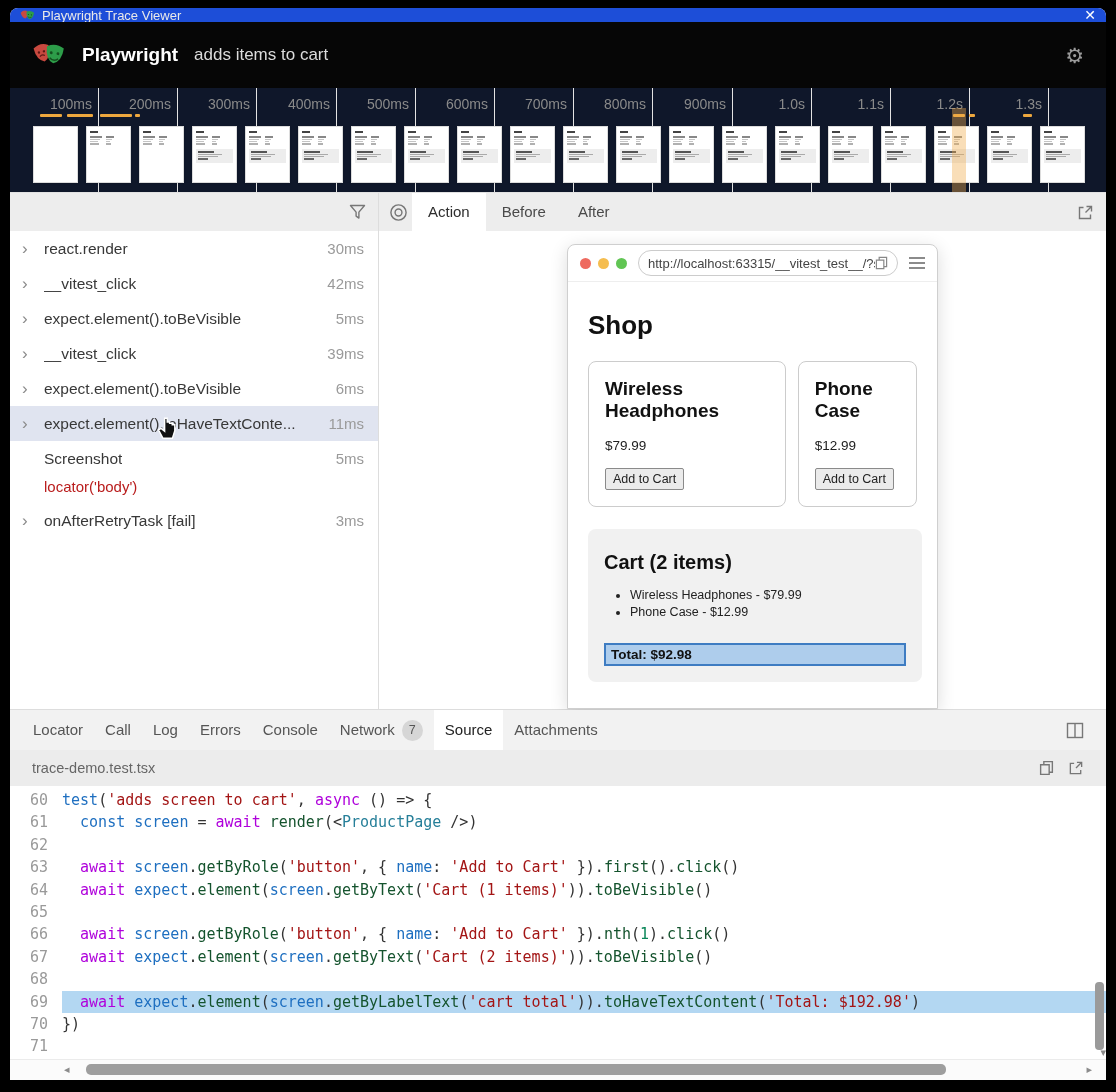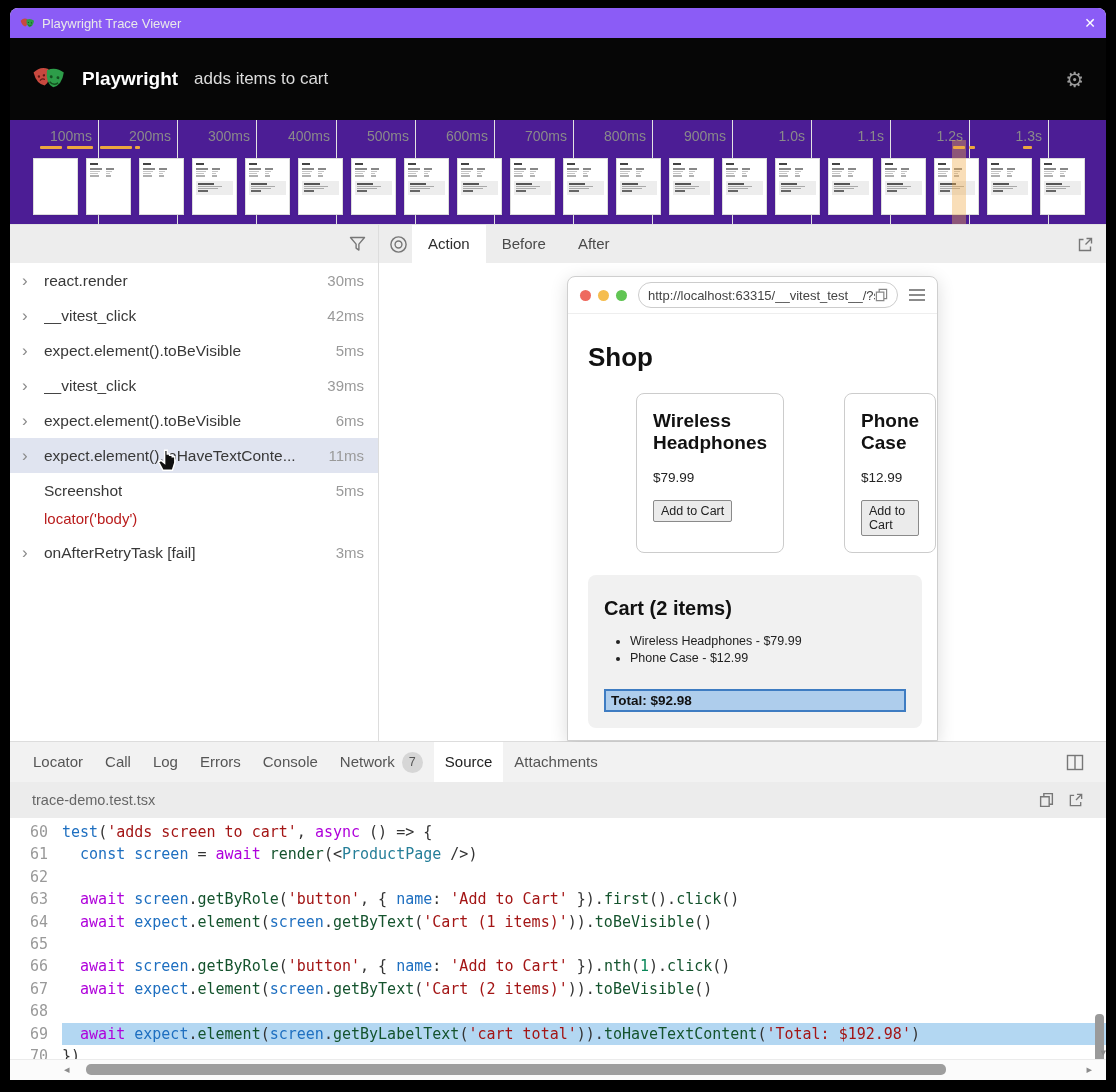--- a/index.html
+++ b/index.html
@@ -2,32 +2,32 @@
 <html><head>
 <meta charset="utf-8">
 <style>
   html,body{margin:0;padding:0;background:#000;}
   body{width:1116px;height:1092px;position:relative;overflow:hidden;
        font-family:"Liberation Sans",sans-serif;-webkit-font-smoothing:antialiased;}
   .window{position:absolute;left:10px;top:8px;width:1096px;height:1072px;background:#fff;
           border-radius:8px 8px 0 0;overflow:hidden;display:flex;flex-direction:column;}
 
   
-  .titlebar{height:30px;background:#8b5cf6;display:flex;align-items:center;padding:0 10px;flex:none;}
+  .titlebar{height:14px;background:#1d4ed8;display:flex;align-items:center;padding:0 10px;flex:none;}
   .titlebar .t-title{color:#e9e9e9;font-size:13px;margin-left:7px;}
   .titlebar .t-close{margin-left:auto;color:#fff;font-size:14px;cursor:default;line-height:1;}
 
   
-  .header{height:58px;background:#060606;display:flex;align-items:center;padding:12px 22px;gap:16px;flex:none;}
+  .header{height:58px;background:#060606;display:flex;align-items:center;padding:4px 22px;gap:16px;flex:none;}
   .header .h-app{color:#fff;font-size:19px;font-weight:bold;}
   .header .h-test{color:#dcdcdc;font-size:17px;}
   .header .h-gear{margin-left:auto;color:#9a9a9a;font-size:21px;line-height:1;}
 
   
-  .timeline{height:104px;position:relative;background:#4c1d95;border-bottom:1px solid #e2e2e2;flex:none;overflow:hidden;}
+  .timeline{height:104px;position:relative;background:#0f172a;border-bottom:1px solid #e2e2e2;flex:none;overflow:hidden;}
   .tick-line{position:absolute;top:0;bottom:0;width:1px;background:#e3e3e3;}
   .tick-label{position:absolute;top:8px;width:80px;text-align:right;font-size:14px;color:#8a8a8a;}
   .tl-mark{position:absolute;top:26px;height:3px;background:#eda73e;border-radius:1px;}
   .tl-band{position:absolute;top:20px;bottom:0;background:rgba(240,173,78,.40);}
   .thumb{position:absolute;top:38px;width:45px;height:57px;background:#fff;border:1px solid #dcdcdc;
          box-shadow:0 1px 2px rgba(0,0,0,.08);box-sizing:border-box;padding:4px 3px;overflow:hidden;}
 
   
   .main{height:516px;display:flex;flex:none;border-bottom:1px solid #ddd;}
   .left-panel{width:368px;flex:none;display:flex;flex-direction:column;position:relative;background:#fff;}
@@ -58,21 +58,21 @@
   .chrome{height:36px;display:flex;align-items:center;padding:0 12px;gap:7px;border-bottom:1px solid #eee;}
   .dot{width:11px;height:11px;border-radius:50%;flex:none;}
   .url-pill{flex:1;height:24px;border:1px solid #ccc;border-radius:13px;display:flex;align-items:center;
             padding:0 9px;font-size:13px;color:#444;margin-left:4px;min-width:0;}
   .url-text{white-space:nowrap;overflow:hidden;flex:1;}
   .burger{display:flex;flex-direction:column;gap:3px;margin-left:4px;}
   .burger span{display:block;width:16px;height:2px;background:#8b8b8b;}
   .page{padding:14px 20px;}
   .page h1{font-size:26px;margin:14px 0 20px;color:#111;}
   .cards{display:flex;gap:12px;}
-  .pcard{border:1px solid #ccc;border-radius:8px;padding:16px;box-sizing:border-box;margin-left:48px;}
+  .pcard{border:1px solid #ccc;border-radius:8px;padding:16px;box-sizing:border-box;}
   .pcard.c1{width:201px;}
   .pcard.c2{width:121px;}
   .p-name{font-size:19px;font-weight:bold;line-height:1.15;color:#111;margin-bottom:16px;}
   .p-price{font-size:13.5px;color:#222;margin-bottom:15px;}
   .p-btn{display:inline-block;font-size:12.5px;border:1px solid #8a8a8a;background:#ebebeb;
          padding:3px 7px;border-radius:2px;color:#222;}
   .cart{margin-top:22px;background:#f1f1f1;border-radius:8px;padding:16px;width:334px;box-sizing:border-box;}
   .cart h2{font-size:20px;margin:6px 0 14px;color:#111;}
   .cart ul{margin:0 0 24px;padding-left:26px;font-size:12.5px;color:#222;}
   .cart li{margin:3px 0;}

